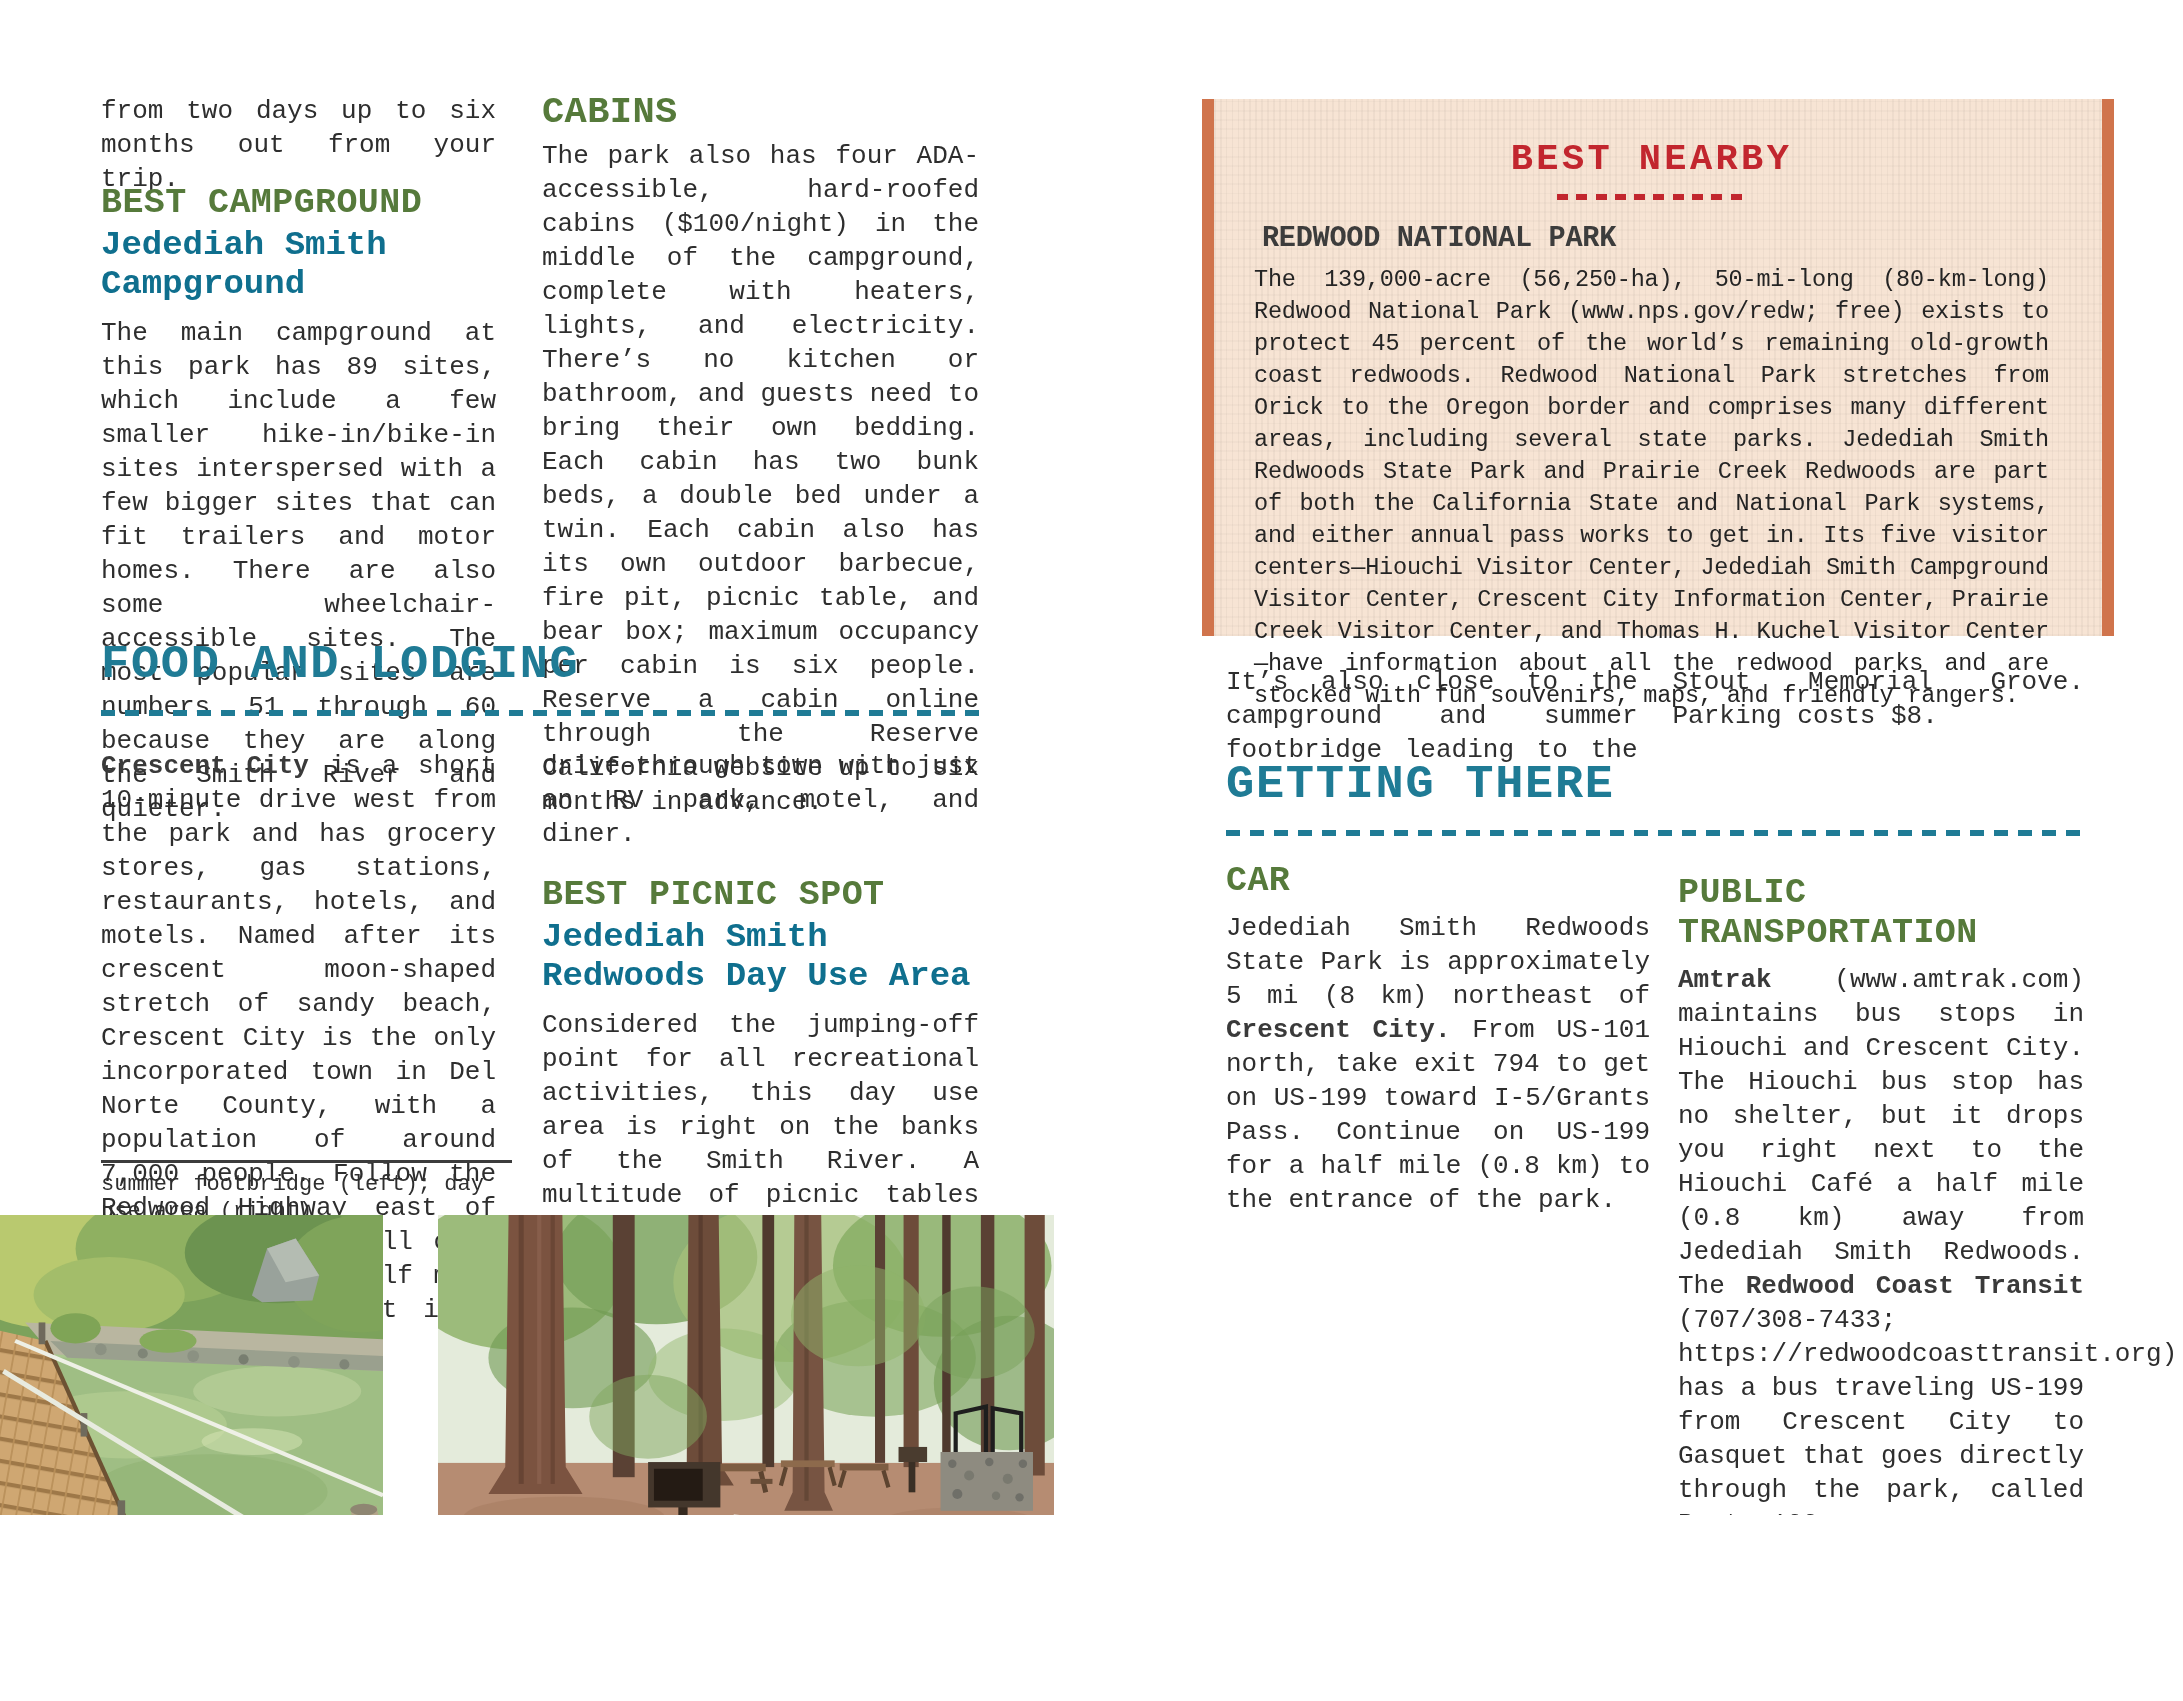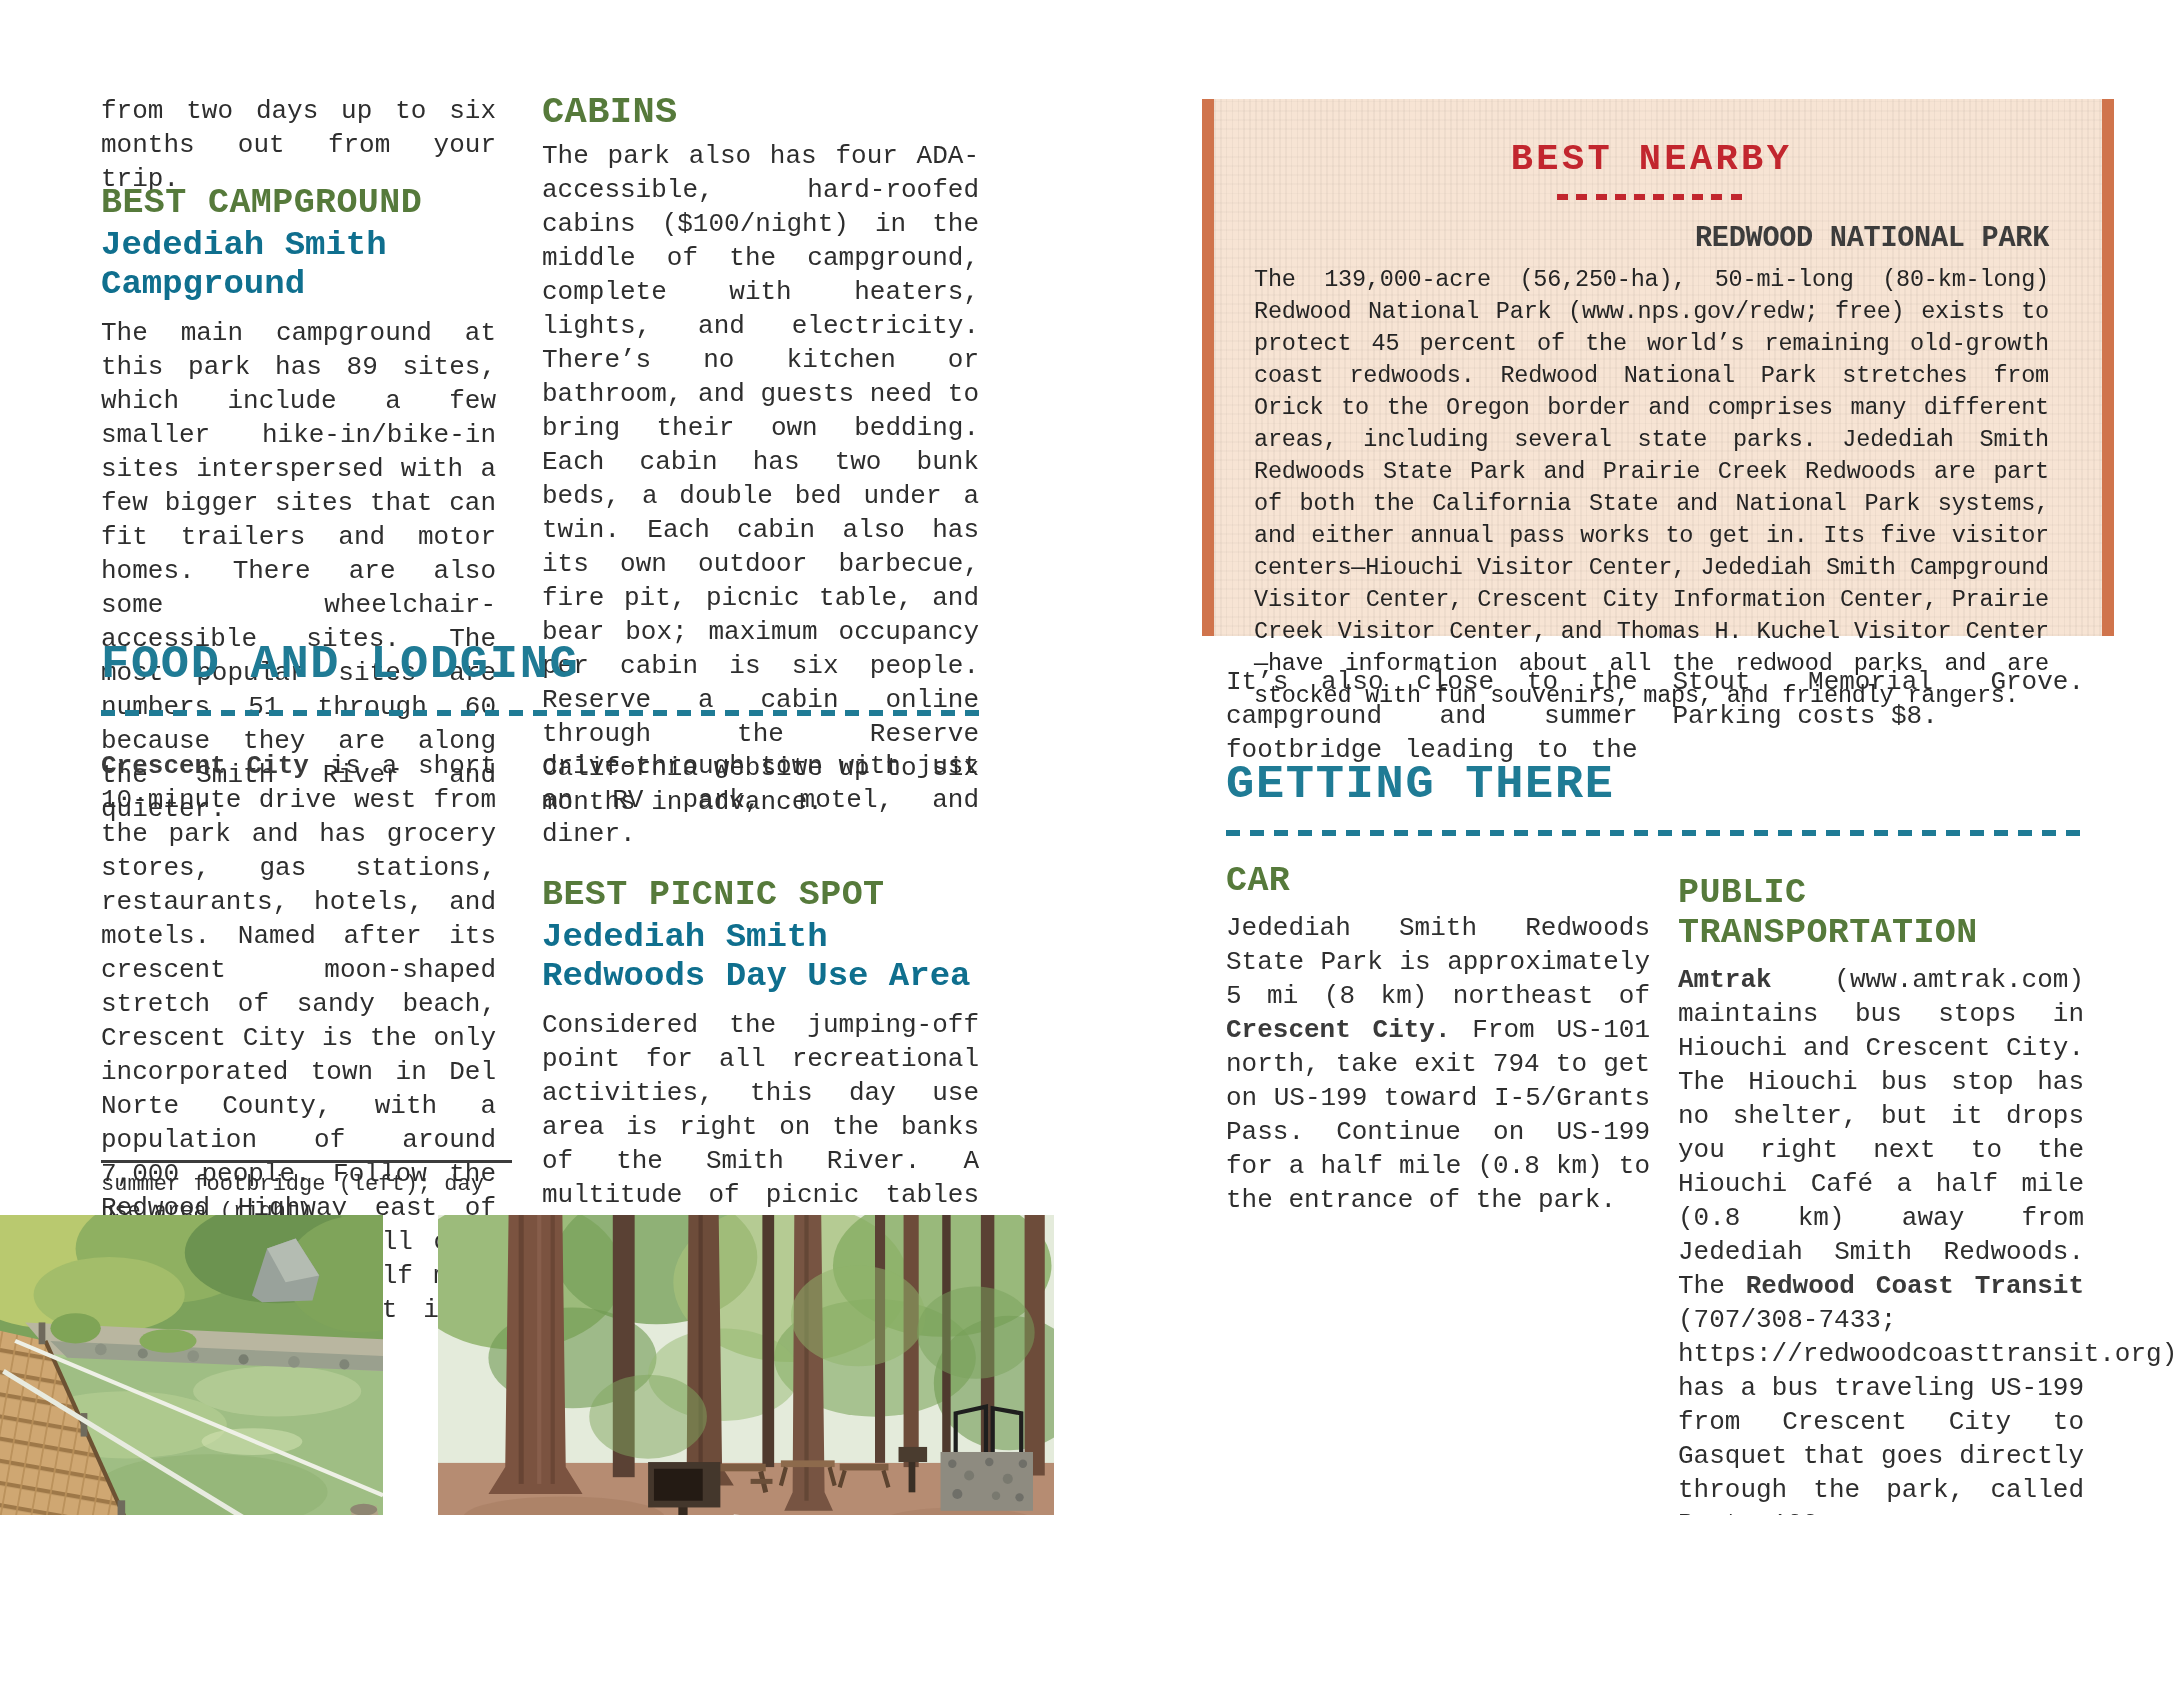--- a/index.html
+++ b/index.html
@@ -33,21 +33,21 @@
     border-left:12.6px solid var(--box-border-orange);
     border-right:12.6px solid var(--box-border-orange);
     background:
       repeating-linear-gradient(90deg,rgba(135,125,115,0.08) 0 1.7px,transparent 1.7px 5.9px),
       repeating-linear-gradient(0deg,rgba(135,125,115,0.05) 0 1.7px,transparent 1.7px 9.2px),
       var(--box-background);
     box-sizing:border-box;
     padding:40px 53px 0 40px;
   }
   .nearby-title{font-size:37px;line-height:40px;font-weight:bold;color:var(--red-accent);letter-spacing:3.4px;text-align:center;margin:0;}
-  .nearby-heading{font-size:28.6px;line-height:34px;font-weight:bold;color:#3c3c3c;margin:22px 0 0 0;letter-spacing:-0.3px;text-align:right;}
+  .nearby-heading{font-size:28.6px;line-height:34px;font-weight:bold;color:#3c3c3c;margin:22px 0 0 8px;letter-spacing:-0.3px;}
   .nearby-body{font-size:23.5px;line-height:32px;letter-spacing:-0.2px;color:#242424;margin:8.4px 0 0 0;text-align:justify;}
   .two-col{column-count:2;column-gap:35px;}
   .indent{text-indent:34px;margin:0;}
   .caption-rule{height:2.5px;background:#3c3c3c;}
   .caption-text{font-size:22px;line-height:27px;color:#2e2e2e;margin:8.4px 0 0 0;}
   .footer-rule{height:1.7px;background:var(--footer-rule-gray);}
   .footer-text{font-size:23px;font-weight:bold;color:var(--footer-teal);letter-spacing:0.8px;margin:8.4px 0 0 0;}
   .footer-text .pgnum{margin-right:28.6px;}
   .footer-text.right .pgnum{margin-right:0;margin-left:46px;}
   .photo{display:block;}

